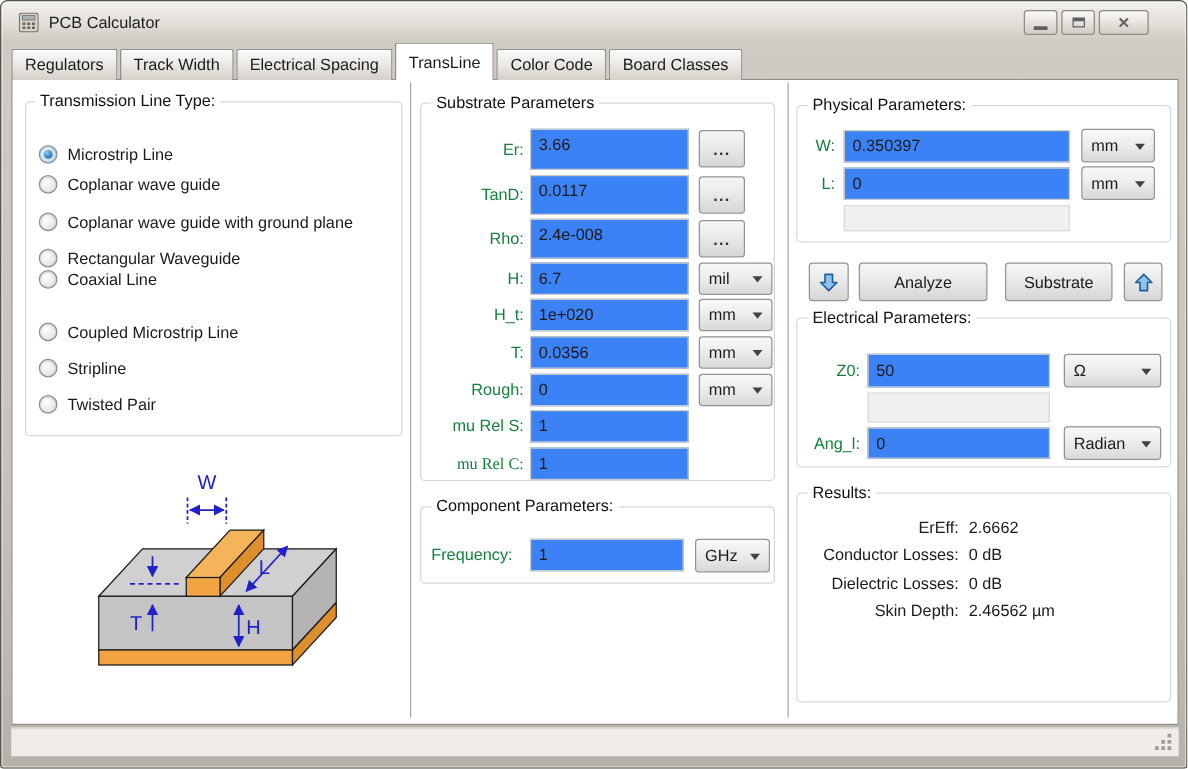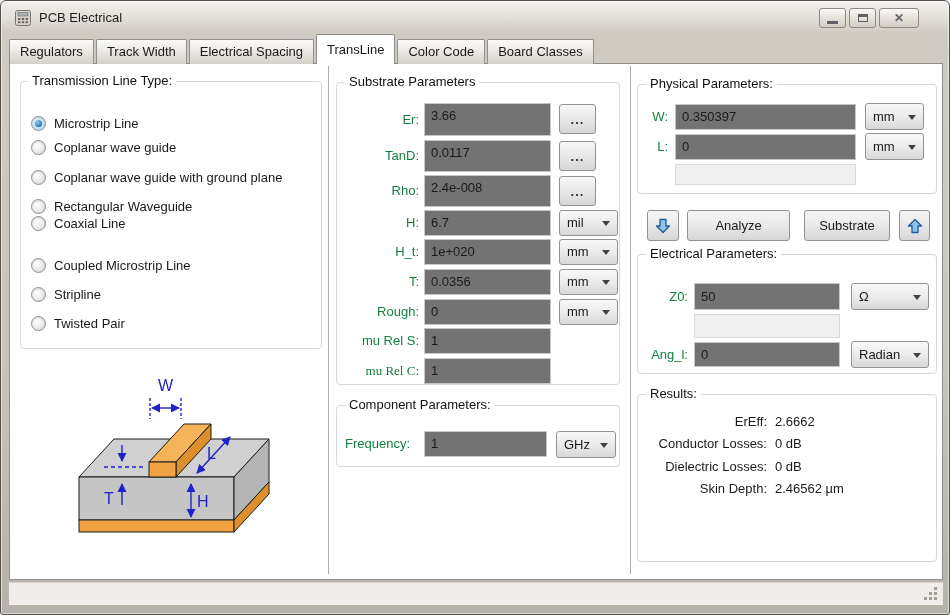--- a/index.html
+++ b/index.html
@@ -27,21 +27,21 @@
   .tab.active{height:30px;line-height:29px;background:#fff;position:relative;z-index:4;}
   
   .content{position:absolute;left:8px;top:62px;width:934px;height:517px;background:#fff;border:1px solid#8f8f8f;z-index:2;}
   .vsep{position:absolute;top:2px;width:1px;height:508px;background:#aaa;}
   
   .grp{position:absolute;border:1px solid#d4d9db;border-radius:4px;}
   .grp-label{position:absolute;top:-9px;background:#fff;padding:0 4px;white-space:nowrap;color:#111;}
   
   .lbl{position:absolute;text-align:right;white-space:nowrap;color:#15803d;}
   .lbl.left{text-align:left;}
-  .field{position:absolute;background:#737373;border:1px solid#c8c8c8;padding-left:6px;line-height:24px;overflow:hidden;white-space:nowrap;}
+  .field{position:absolute;background:#3b82f6;border:1px solid#c8c8c8;padding-left:6px;line-height:24px;overflow:hidden;white-space:nowrap;}
   .field.tall{line-height:18px;padding-top:3px;}
   .field.off{background:#f0f0f0;border-color:#dadada;}
   .combo{position:absolute;border:1px solid#8f9396;border-radius:3px;padding-left:7px;
     background:linear-gradient(#f8f8f8,#ececec 48%,#d8d8d8);white-space:nowrap;cursor:default;}
   .combo::after{content:"";position:absolute;right:7px;top:50%;margin-top:-2px;
     border-left:4px solid transparent;border-right:4px solid transparent;border-top:5px solid#3f4245;}
   .btn{position:absolute;border:1px solid#8f9396;border-radius:3px;
     background:linear-gradient(#f6f6f6,#eaeaea 45%,#d6d6d6);display:flex;align-items:center;justify-content:center;cursor:default;}
   .dots{letter-spacing:1px;font-weight:bold;color:#333;}
   
@@ -75,21 +75,21 @@
         <g fill="#6b6760">
           <rect x="3" y="8" width="2.4" height="2"></rect>
               <rect x="6.8" y="8" width="2.4" height="2"></rect>
               <rect x="10.6" y="8" width="2.4" height="2"></rect>
           <rect x="3" y="11.2" width="2.4" height="2"></rect>
               <rect x="6.8" y="11.2" width="2.4" height="2"></rect>
               <rect x="10.6" y="11.2" width="2.4" height="2"></rect>
         </g>
       </svg>
     </span>
-    <span class="win-title">PCB Electrical</span>
+    <span class="win-title">PCB Calculator</span>
     <div class="win-buttons">
       <div class="winbtn">
             <span class="g-min"></span>
           </div>
       <div class="winbtn">
             <span class="g-max"></span>
           </div>
       <div class="winbtn close">
             <span class="g-close">✕</span>
           </div>

